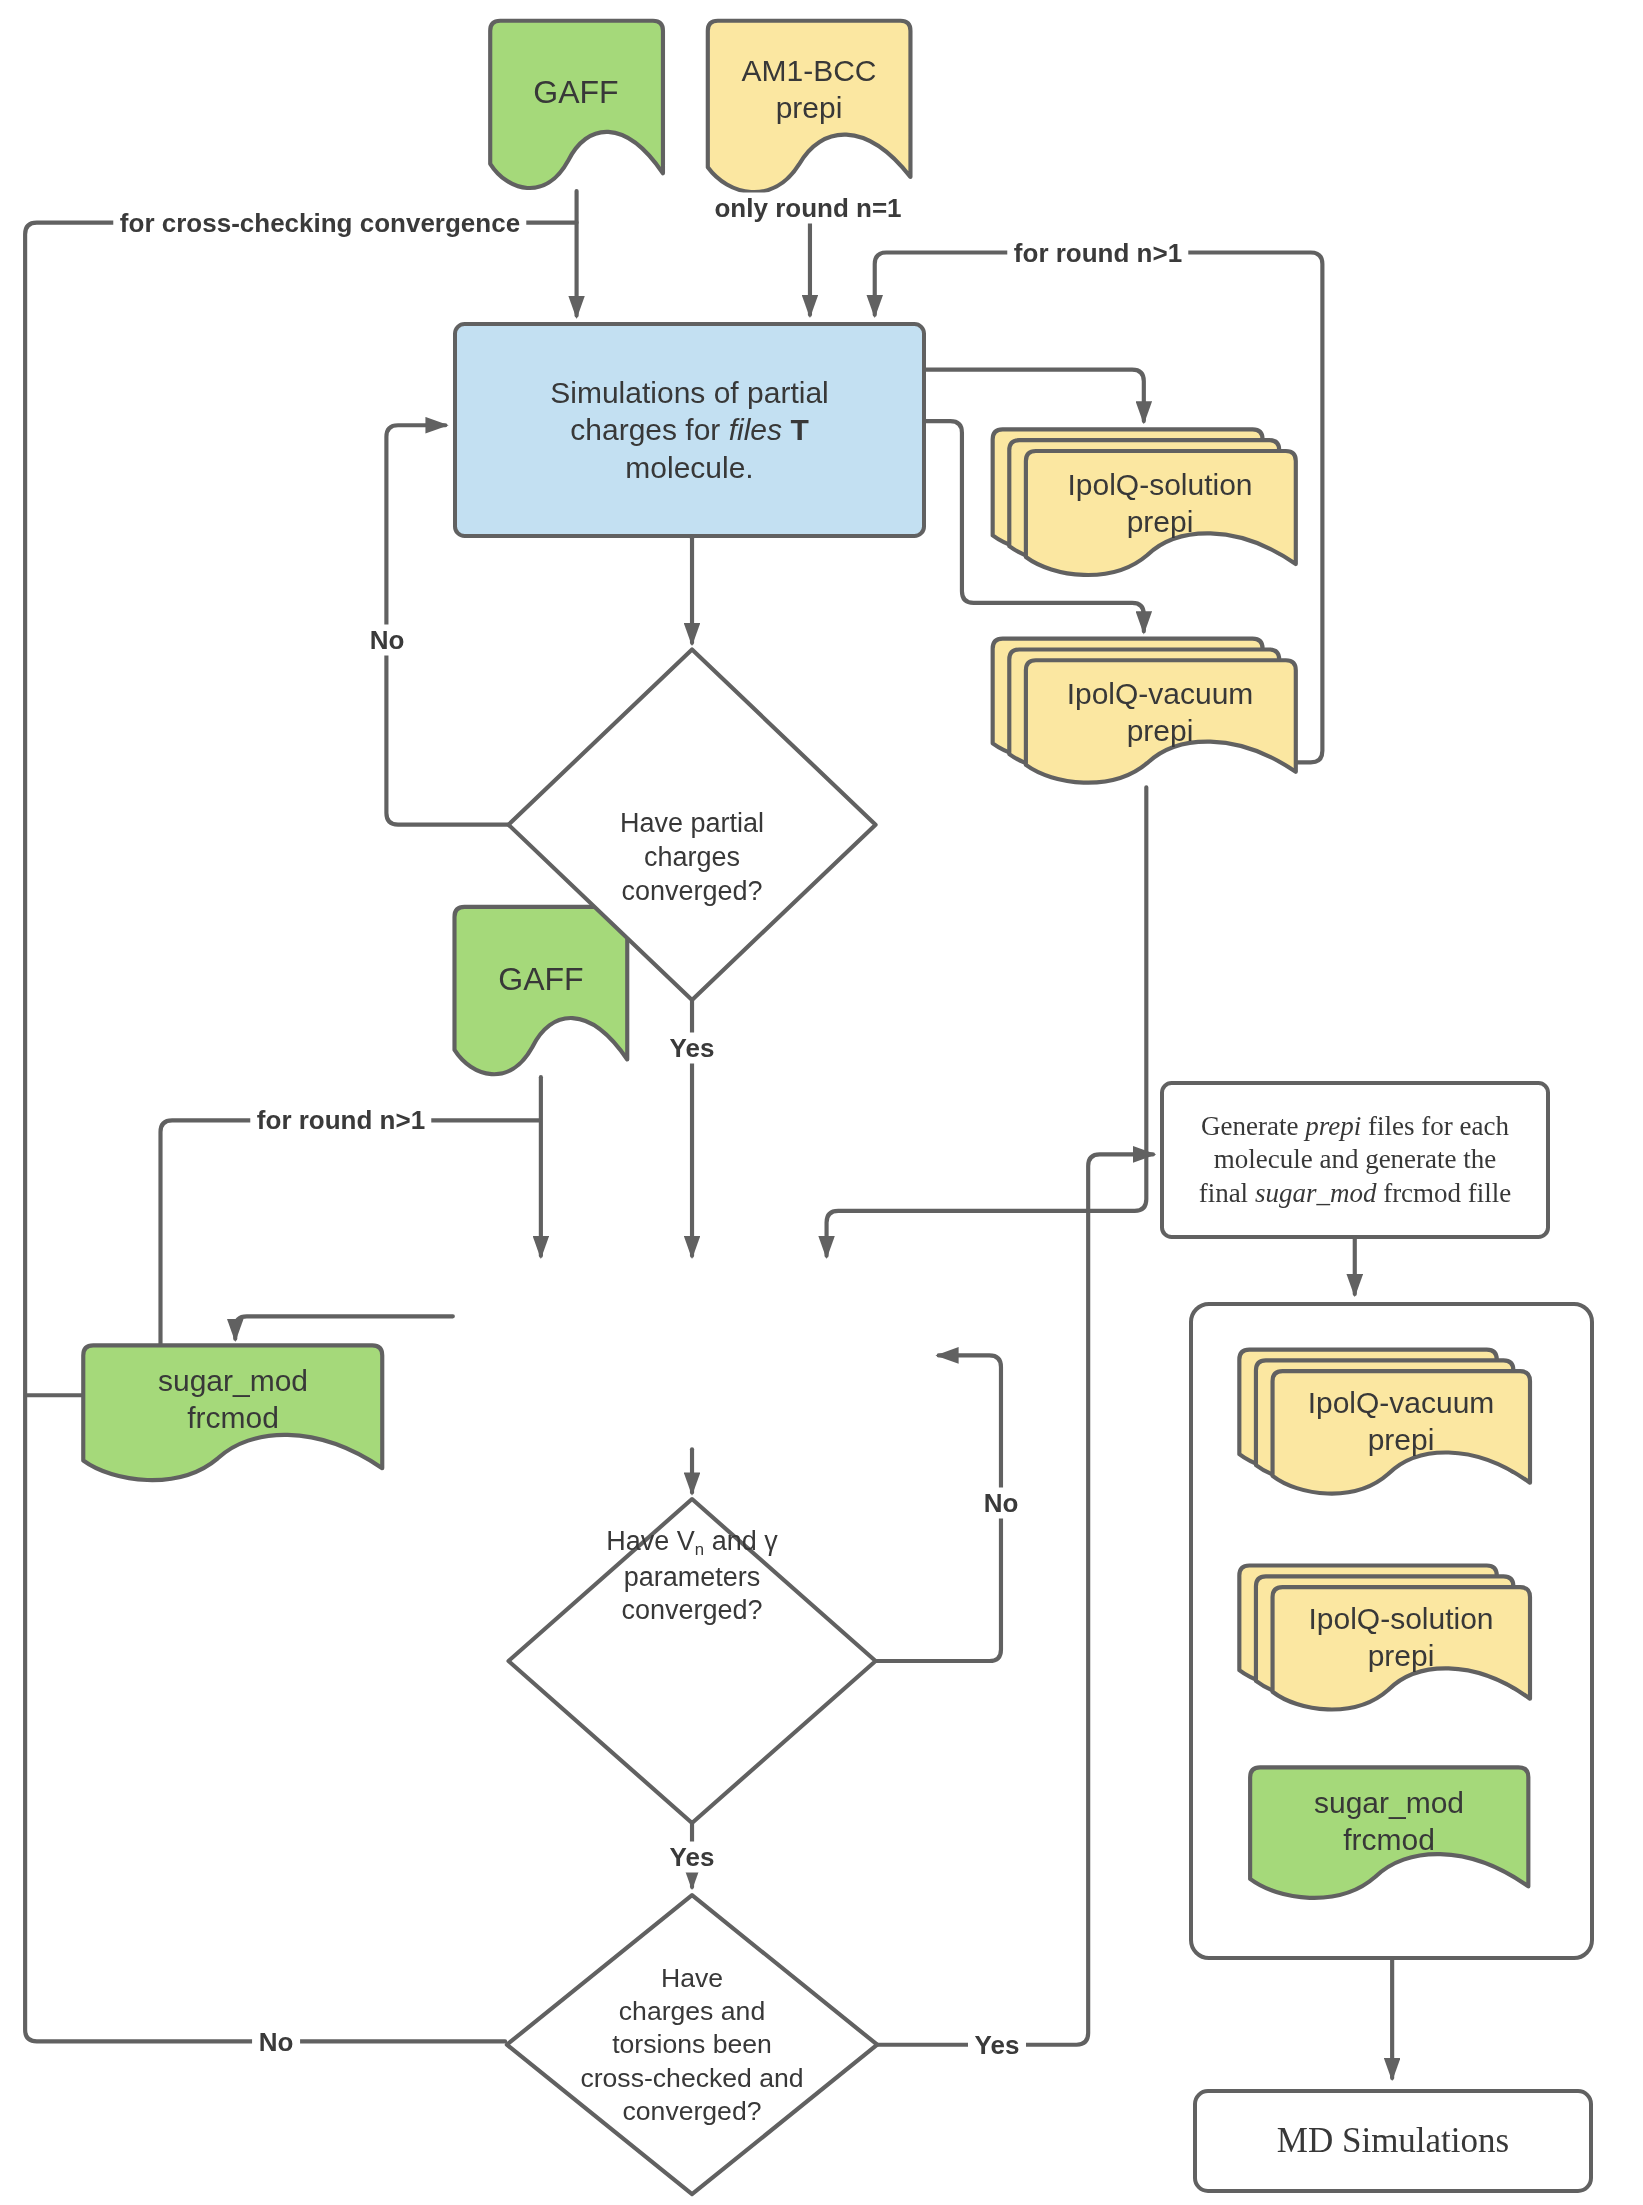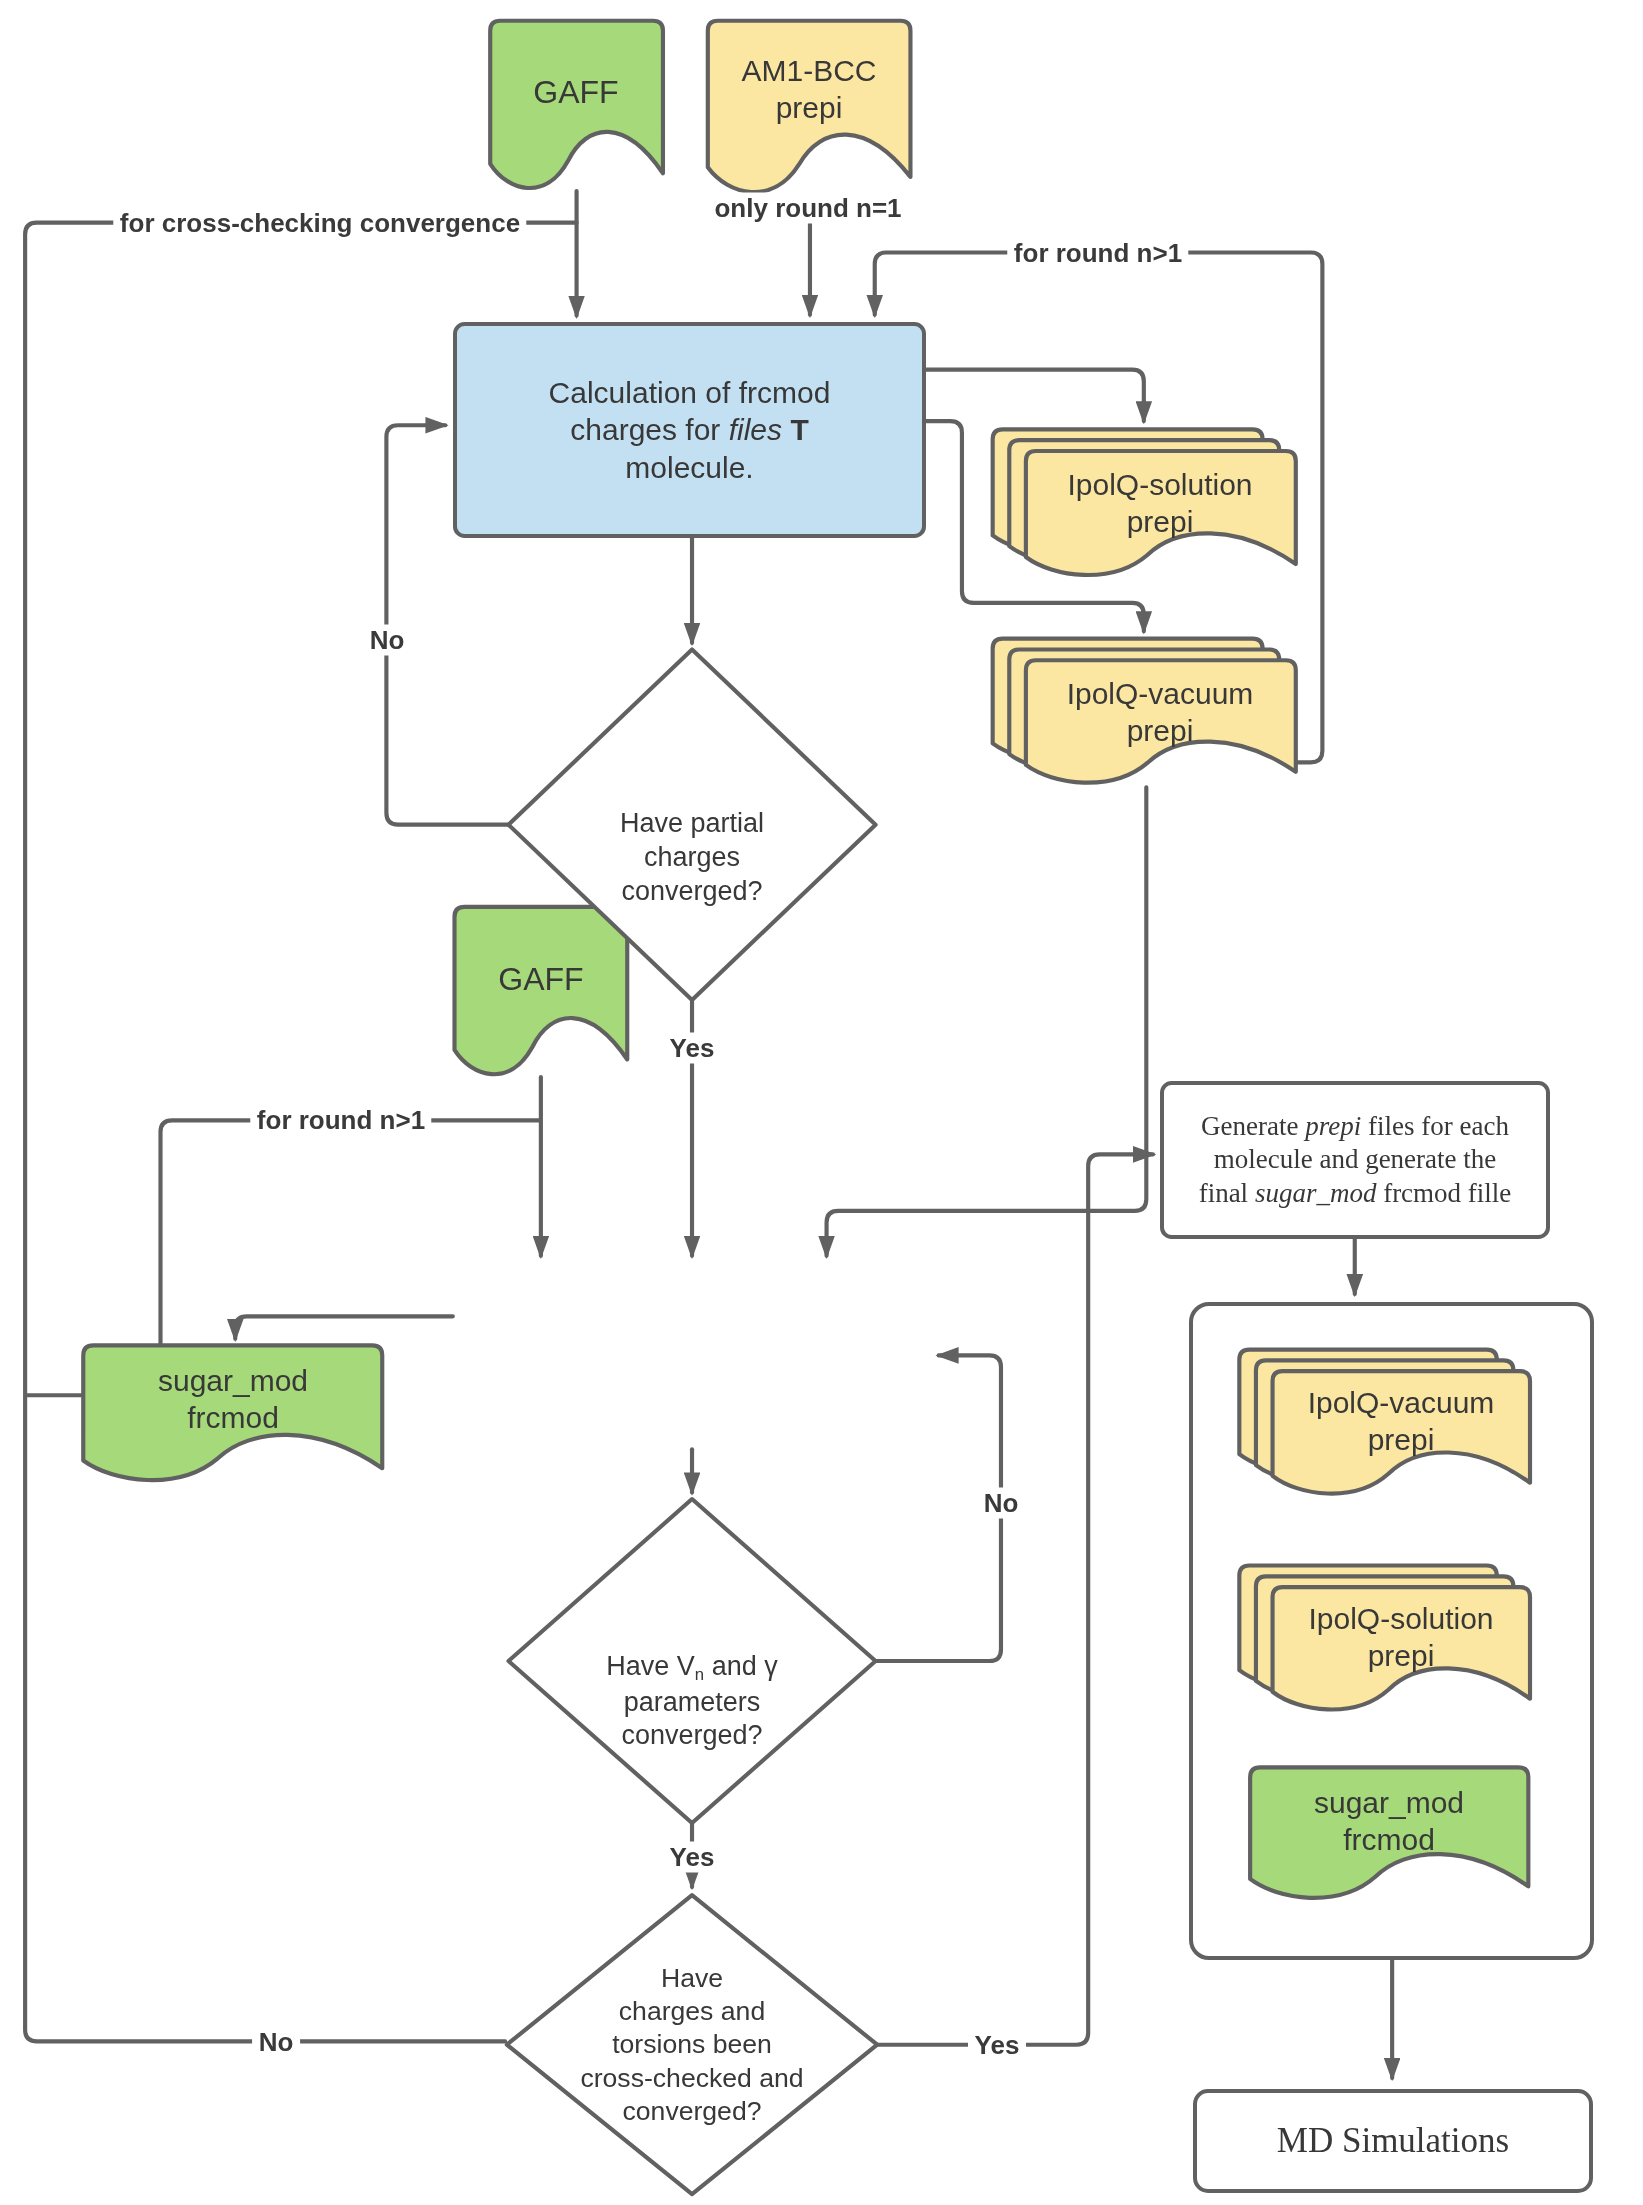--- a/index.html
+++ b/index.html
@@ -89,21 +89,21 @@
       </g>
 
     <g>
       <polygon class="diamond" points="833,782 1054,993 833,1204 612,993"></polygon>
       <polygon class="diamond" points="833,1805 1054,2000 833,2195 612,2000"></polygon>
       <polygon class="diamond" points="833,2282 1056,2462 833,2642 610,2462"></polygon>
     </g>
   </svg>
 
   <div class="box blue" id="box-calc" style="left:453px;top:322px;width:473px;height:216px;">
-    <span>Calculation of frcmod</span>
+    <span>Simulations of partial</span>
     <span class="inline"><span>charges for </span><span class="it">files</span><span> </span><span class="bd">T</span></span>
     <span>molecule.</span>
   </div>
 
 
   <div class="box white" id="box-gen" style="left:1160px;top:1081px;width:390px;height:158px;">
     <span class="inline"><span>Generate </span><span class="it">prepi</span><span> files for each</span></span>
     <span>molecule and generate the</span>
     <span class="inline"><span>final </span><span class="it">sugar_mod</span><span> frcmod fille</span></span>
   </div>
@@ -145,21 +145,21 @@
   <div class="nlabel" style="left:1389px;top:1822px;">
     <span>sugar_mod</span>
       <span>frcmod</span>
   </div>
 
   <div class="dlabel" style="left:692px;top:858px;">
     <span>Have partial</span>
     <span>charges</span>
     <span>converged?</span>
   </div>
-  <div class="dlabel" style="left:692px;top:1702px;">
+  <div class="dlabel" style="left:692px;top:1577px;">
     <span class="inline"><span>Have V</span><span class="sub">n</span><span> and γ</span></span>
     <span>parameters</span>
     <span>converged?</span>
   </div>
   <div class="dlabel" style="left:692px;top:2045px;font-size:26.6px;">
     <span>Have</span>
     <span>charges and</span>
     <span>torsions been</span>
     <span>cross-checked and</span>
     <span>converged?</span>

